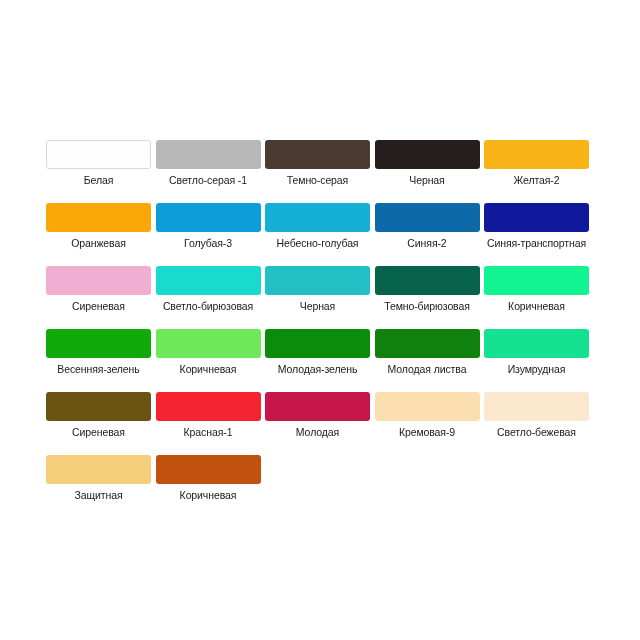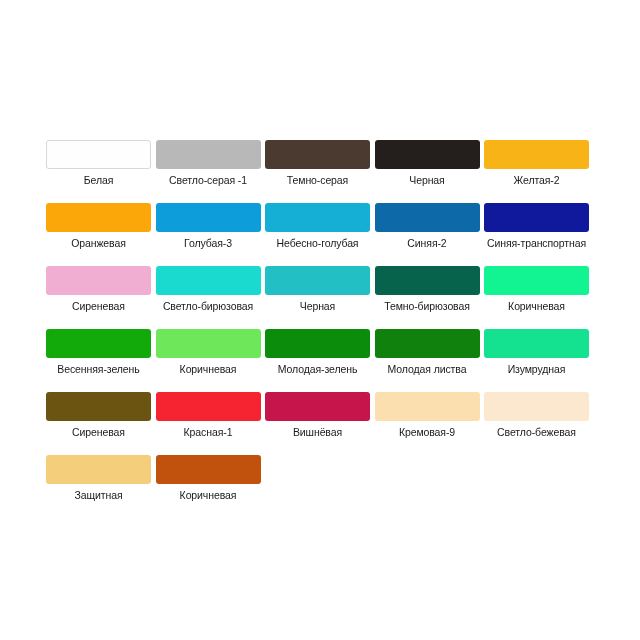--- a/index.html
+++ b/index.html
@@ -147,21 +147,21 @@
       <div class="swatch-cell">
         <div class="swatch-chip" style="background-color: rgb(107, 83, 18);"></div>
         <div class="swatch-label">Сиреневая</div>
       </div>
       <div class="swatch-cell">
         <div class="swatch-chip" style="background-color: rgb(245, 36, 48);"></div>
         <div class="swatch-label">Красная-1</div>
       </div>
       <div class="swatch-cell">
         <div class="swatch-chip" style="background-color: rgb(197, 21, 74);"></div>
-        <div class="swatch-label">Вишнёвая</div>
+        <div class="swatch-label">Молодая</div>
       </div>
       <div class="swatch-cell">
         <div class="swatch-chip" style="background-color: rgb(251, 223, 174);"></div>
         <div class="swatch-label">Кремовая-9</div>
       </div>
       <div class="swatch-cell">
         <div class="swatch-chip" style="background-color: rgb(251, 232, 206);"></div>
         <div class="swatch-label">Светло-бежевая</div>
       </div>
       <div class="swatch-cell">

